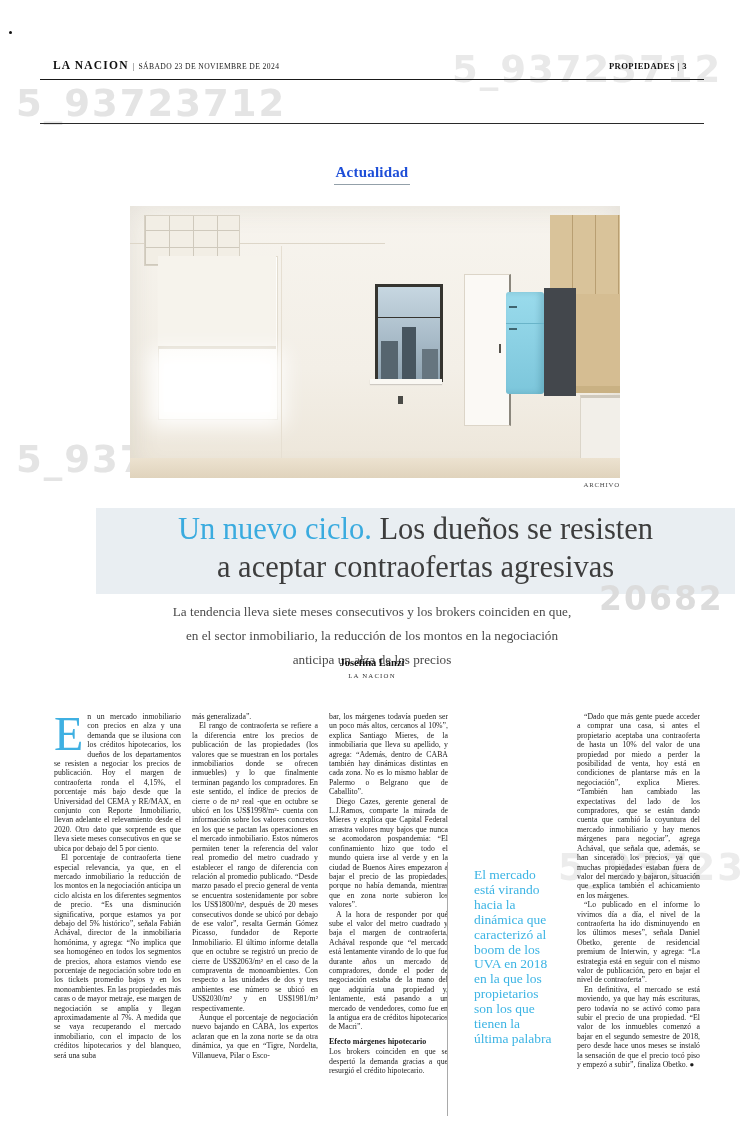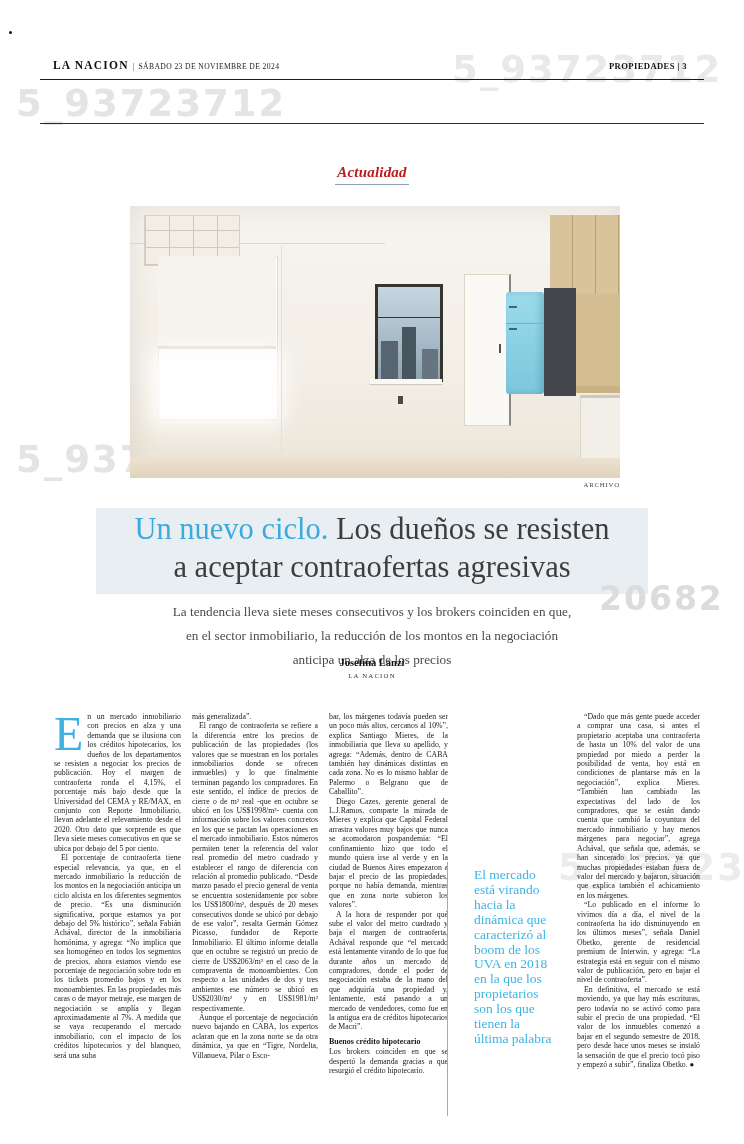--- a/index.html
+++ b/index.html
@@ -17,22 +17,22 @@
   
   .wm{position:absolute;font-family:"DejaVu Sans",sans-serif;font-weight:bold;
       color:#e4e4e4;letter-spacing:2px;z-index:0;white-space:nowrap;}
   .wm-tl{left:16px;top:82px;font-size:37px;}
   .wm-tr{left:452px;top:48px;font-size:37px;color:#e9e9e9;}
   .wm-ml{left:16px;top:438px;font-size:37px;}
   .wm-mr{left:558px;top:846px;font-size:37px;color:#ececec;}
   .wm-frag{left:599px;top:579px;font-size:33px;z-index:2;color:#dcdcdc;}
   
   .section-label-wrap{position:absolute;left:0;right:0;top:163px;text-align:center;}
-  .section-label{display:inline-block;font-size:15px;font-weight:bold;color:#b91c1c;
-                 letter-spacing:.2px;border-bottom:1px solid #93a0a9;padding:0 2px 3px 2px;font-style:italic;}
+  .section-label{display:inline-block;font-size:15px;font-weight:bold;color:#1d4ed8;
+                 letter-spacing:.2px;border-bottom:1px solid #93a0a9;padding:0 2px 3px 2px;}
   
   .photo{position:absolute;left:130px;top:206px;width:490px;height:272px;overflow:hidden;z-index:1;
          background:linear-gradient(#f7f4ee 0%,#f3efe7 60%,#ece5d8 100%);
          box-shadow:inset 0 0 30px rgba(90,80,60,.12);}
   .photo *{position:absolute;}
   .ph-ceilline{left:0;top:37px;width:255px;height:1px;background:#ddd6c8;}
   .ph-grid{left:14px;top:9px;width:94px;height:49px;background:#f2eee5;border:1px solid #d7d1c4;
     background-image:repeating-linear-gradient(90deg,#cfc9bc 0 1px,transparent 1px 24px),
                      repeating-linear-gradient(0deg,#cfc9bc 0 1px,transparent 1px 17px);}
   .ph-lwin{left:28px;top:50px;width:118px;height:162px;background:linear-gradient(#fefefd,#fbf8f2);
@@ -62,21 +62,21 @@
   .ph-fhandle2{left:379px;top:122px;width:8px;height:2px;background:#3f6570;}
   .ph-oven{left:414px;top:82px;width:32px;height:108px;background:#43474c;}
   .ph-lowood{left:446px;top:88px;width:44px;height:96px;background:#d5bd92;}
   .ph-counter{left:446px;top:180px;width:44px;height:7px;background:#c9b183;}
   .ph-dish{left:450px;top:189px;width:40px;height:61px;background:#f2efe9;border:1px solid #dbd5c9;
            border-top:3px solid #cfc9bd;}
   .ph-floor{left:0;top:252px;width:490px;height:20px;background:linear-gradient(#ece2d0,#e0d3bc);}
   .photo-credit{position:absolute;left:130px;top:481px;width:490px;text-align:right;
                 font-size:6.8px;letter-spacing:.8px;color:#4a4a4a;z-index:1;}
   
-  .headline-box{position:absolute;left:96px;top:508px;width:552px;height:86px;background:#e9eef2;
+  .headline-box{position:absolute;left:96px;top:508px;width:639px;height:86px;background:#e9eef2;
                 z-index:1;text-align:center;font-size:30.5px;line-height:38px;padding-top:2px;
                 box-sizing:border-box;color:#3d3d3d;}
   .kicker{color:#3aabdf;}
   
   .subhead{position:absolute;left:172px;top:600px;width:400px;text-align:center;
            font-size:13.2px;line-height:24px;color:#4a4a4a;}
   .byline{position:absolute;left:0;right:0;top:657px;text-align:center;font-size:10.5px;
           font-weight:bold;color:#111;}
   .byline-org{position:absolute;left:0;right:0;top:672px;text-align:center;font-size:6.8px;
               letter-spacing:1.2px;color:#333;}
@@ -171,21 +171,21 @@
     <div class="col c2">
       <p>más generalizada”.</p>
       <p class="ind">El rango de contraoferta se refiere a la diferencia entre los precios de publicación de las propiedades (los valores que se muestran en los portales inmobiliarios donde se ofrecen inmuebles) y lo que finalmente terminan pagando los compradores. En este sentido, el índice de precios de cierre o de m² real -que en octubre se ubicó en los US$1998/m²- cuenta con información sobre los valores concretos en los que se pactan las operaciones en el mercado inmobiliario. Estos números permiten tener la referencia del valor real promedio del metro cuadrado y establecer el rango de diferencia con relación al promedio publicado. “Desde marzo pasado el precio general de venta se encuentra sostenidamente por sobre los US$1800/m², después de 20 meses consecutivos donde se ubicó por debajo de ese valor”, resalta Germán Gómez Picasso, fundador de Reporte Inmobiliario. El último informe detalla que en octubre se registró un precio de cierre de US$2063/m² en el caso de la compraventa de monoambientes. Con respecto a las unidades de dos y tres ambientes ese número se ubicó en US$2030/m² y en US$1981/m² respectivamente.</p>
       <p class="ind">Aunque el porcentaje de negociación nuevo bajando en CABA, los expertos aclaran que en la zona norte se da otra dinámica, ya que en “Tigre, Nordelta, Villanueva, Pilar o Esco-</p>
     </div>
 
     <div class="col c3">
       <p>bar, los márgenes todavía pueden ser un poco más altos, cercanos al 10%”, explica Santiago Mieres, de la inmobiliaria que lleva su apellido, y agrega: “Además, dentro de CABA también hay dinámicas distintas en cada zona. No es lo mismo hablar de Palermo o Belgrano que de Caballito”.</p>
       <p class="ind">Diego Cazes, gerente general de L.J.Ramos, comparte la mirada de Mieres y explica que Capital Federal arrastra valores muy bajos que nunca se acomodaron pospandemia: “El confinamiento hizo que todo el mundo quiera irse al verde y en la ciudad de Buenos Aires empezaron a bajar el precio de las propiedades, porque no había demanda, mientras que en zona norte subieron los valores”.</p>
       <p class="ind">A la hora de responder por qué sube el valor del metro cuadrado y baja el margen de contraoferta, Achával responde que “el mercado está lentamente virando de lo que fue durante años un mercado de compradores, donde el poder de negociación estaba de la mano del que adquiría una propiedad y, lentamente, está pasando a un mercado de vendedores, como fue en la antigua era de créditos hipotecarios de Macri”.</p>
-      <p class="subsection">Buenos crédito hipotecario</p>
+      <p class="subsection">Efecto márgenes hipotecario</p>
       <p>Los brokers coinciden en que se despertó la demanda gracias a que resurgió el crédito hipotecario.</p>
     </div>
 
     <div class="quote-col">
       <div class="quote-text">El mercado está virando hacia la dinámica que caracterizó al boom de los UVA en 2018 en la que los propietarios son los que tienen la última palabra</div>
     </div>
 
     <div class="col c5">
       <p class="ind">“Dado que más gente puede acceder a comprar una casa, si antes el propietario aceptaba una contraoferta de hasta un 10% del valor de una propiedad por miedo a perder la posibilidad de venta, hoy está en condiciones de plantarse más en la negociación”, explica Mieres. “También han cambiado las expectativas del lado de los compradores, que se están dando cuenta que cambió la coyuntura del mercado inmobiliario y hay menos márgenes para negociar”, agrega Achával, que señala que, además, se han sincerado los precios, ya que muchas propiedades estaban fuera de valor del mercado y bajaron, situación que explica también el achicamiento en los márgenes.</p>
       <p class="ind">“Lo publicado en el informe lo vivimos día a día, el nivel de la contraoferta ha ido disminuyendo en los últimos meses”, señala Daniel Obetko, gerente de residencial premium de Interwin, y agrega: “La estrategia está en seguir con el mismo valor de publicación, pero en bajar el nivel de contraoferta”.</p>

